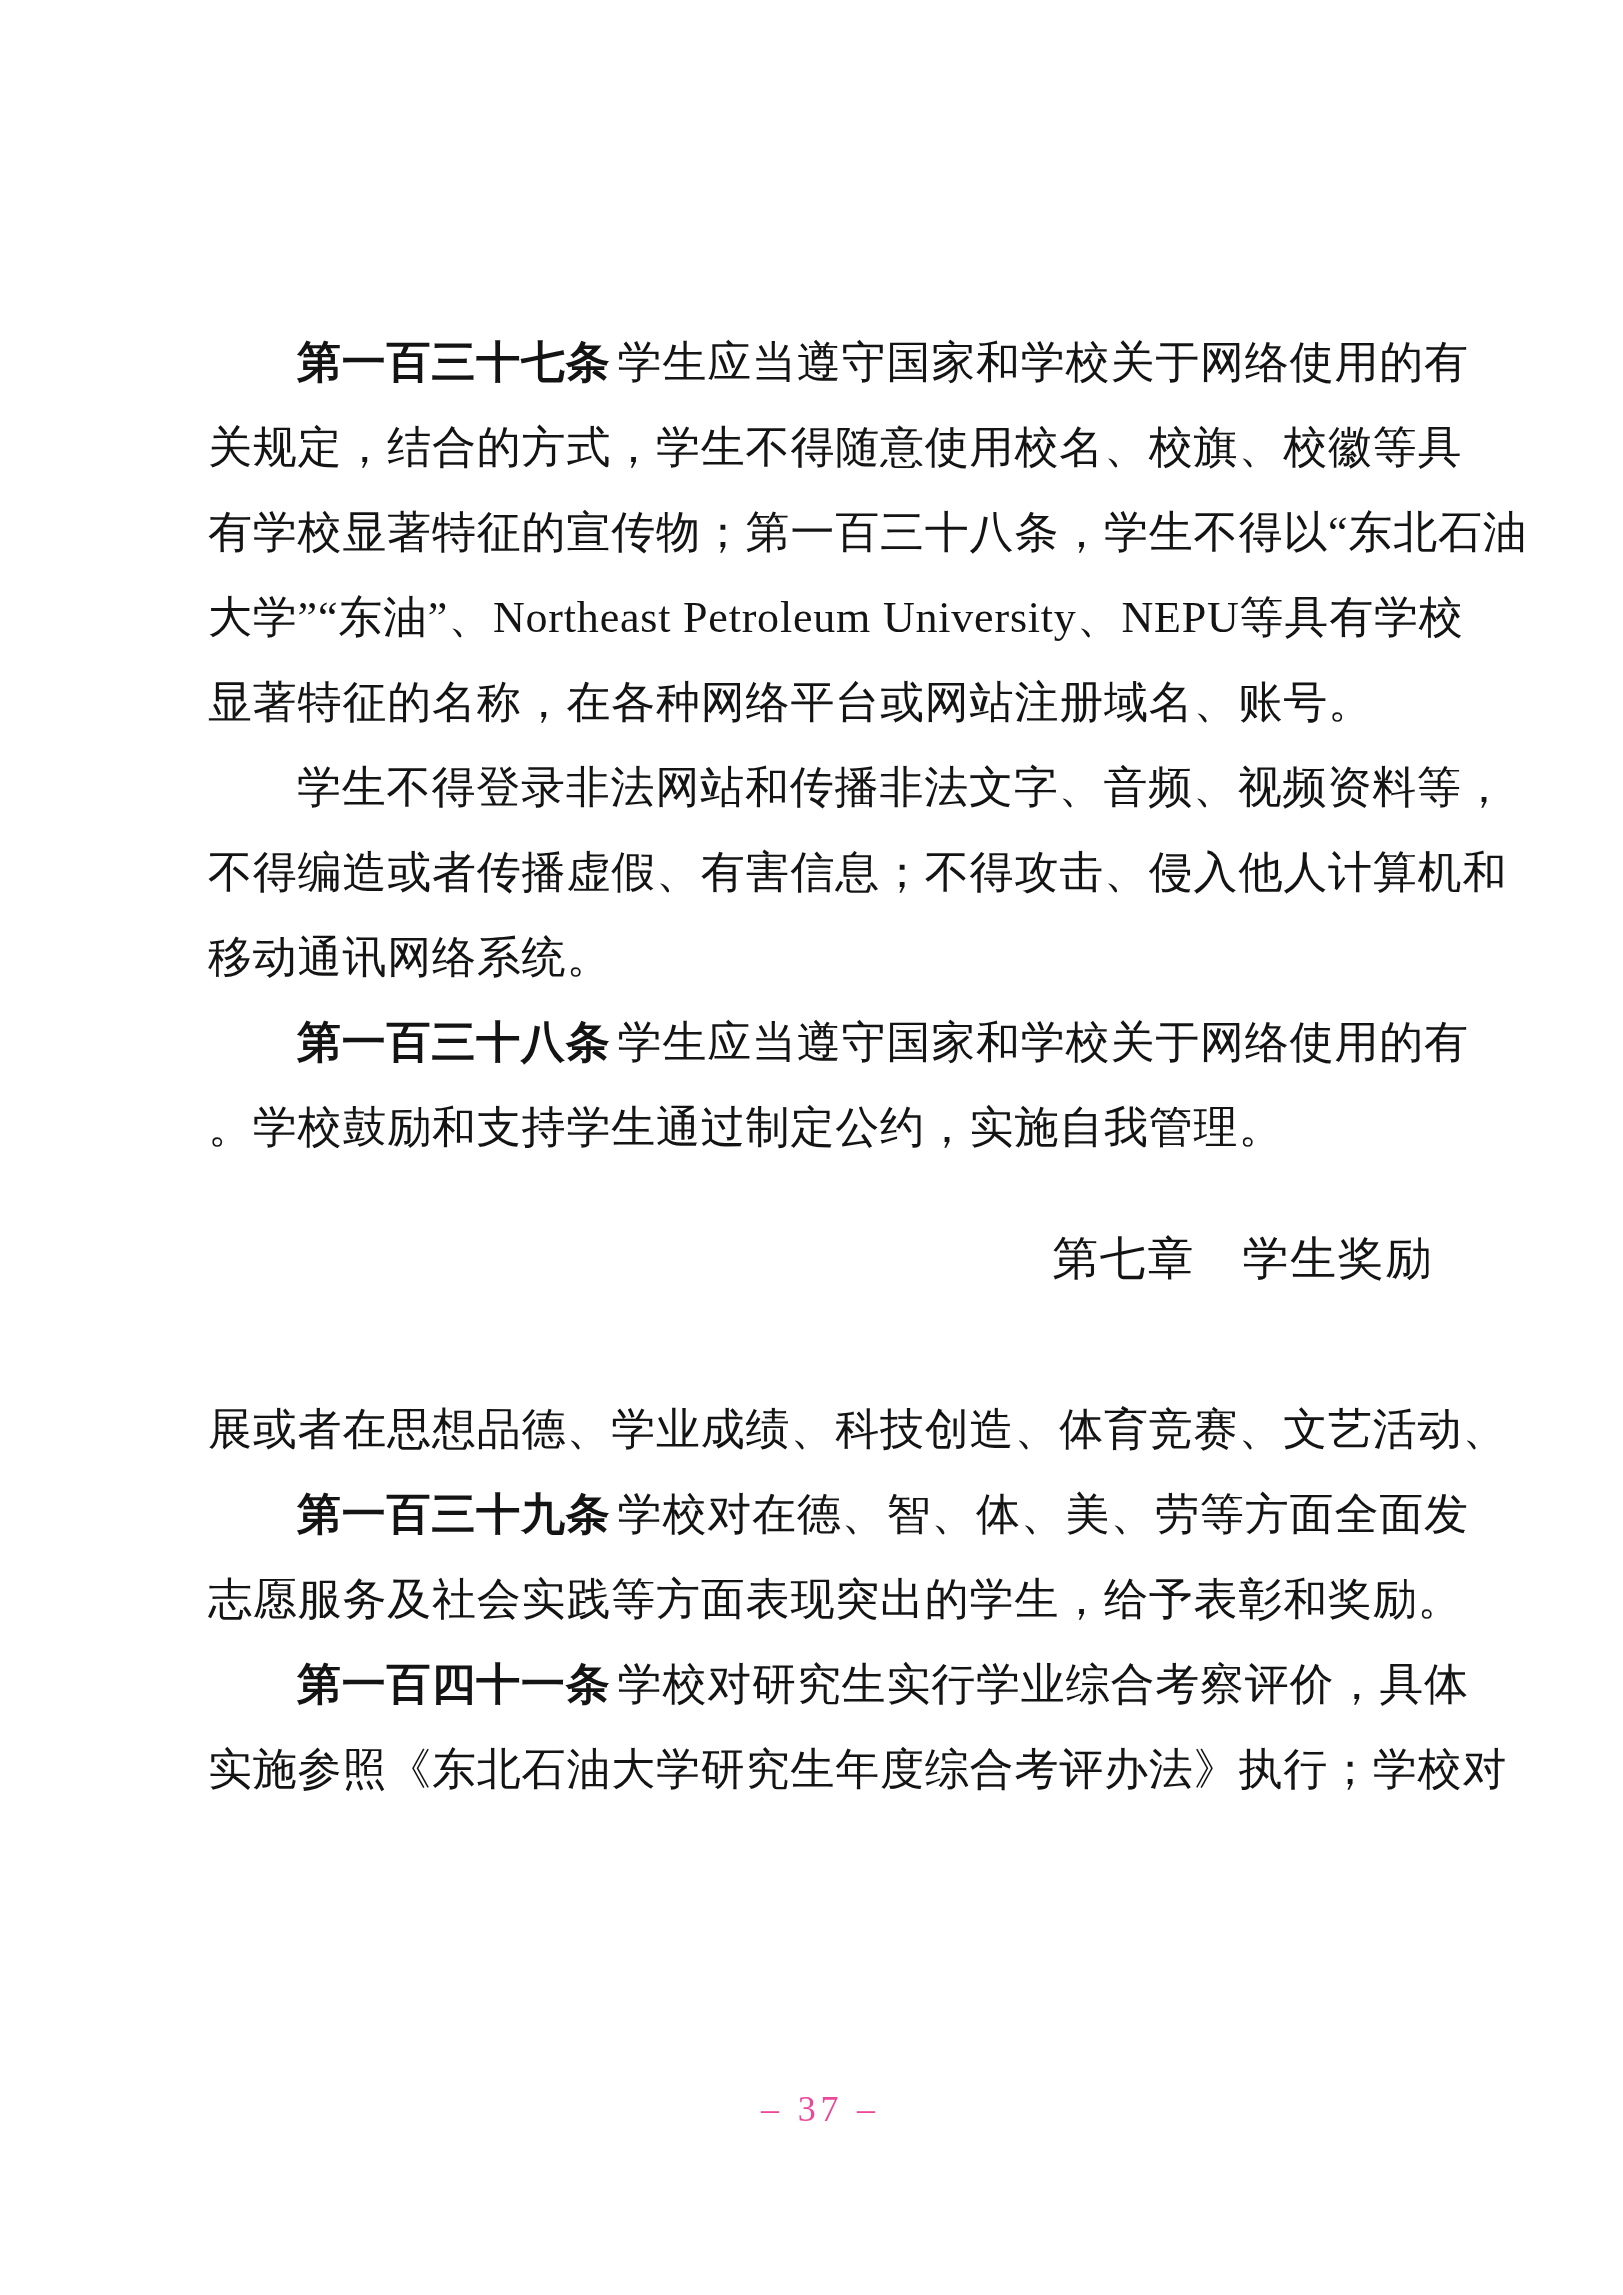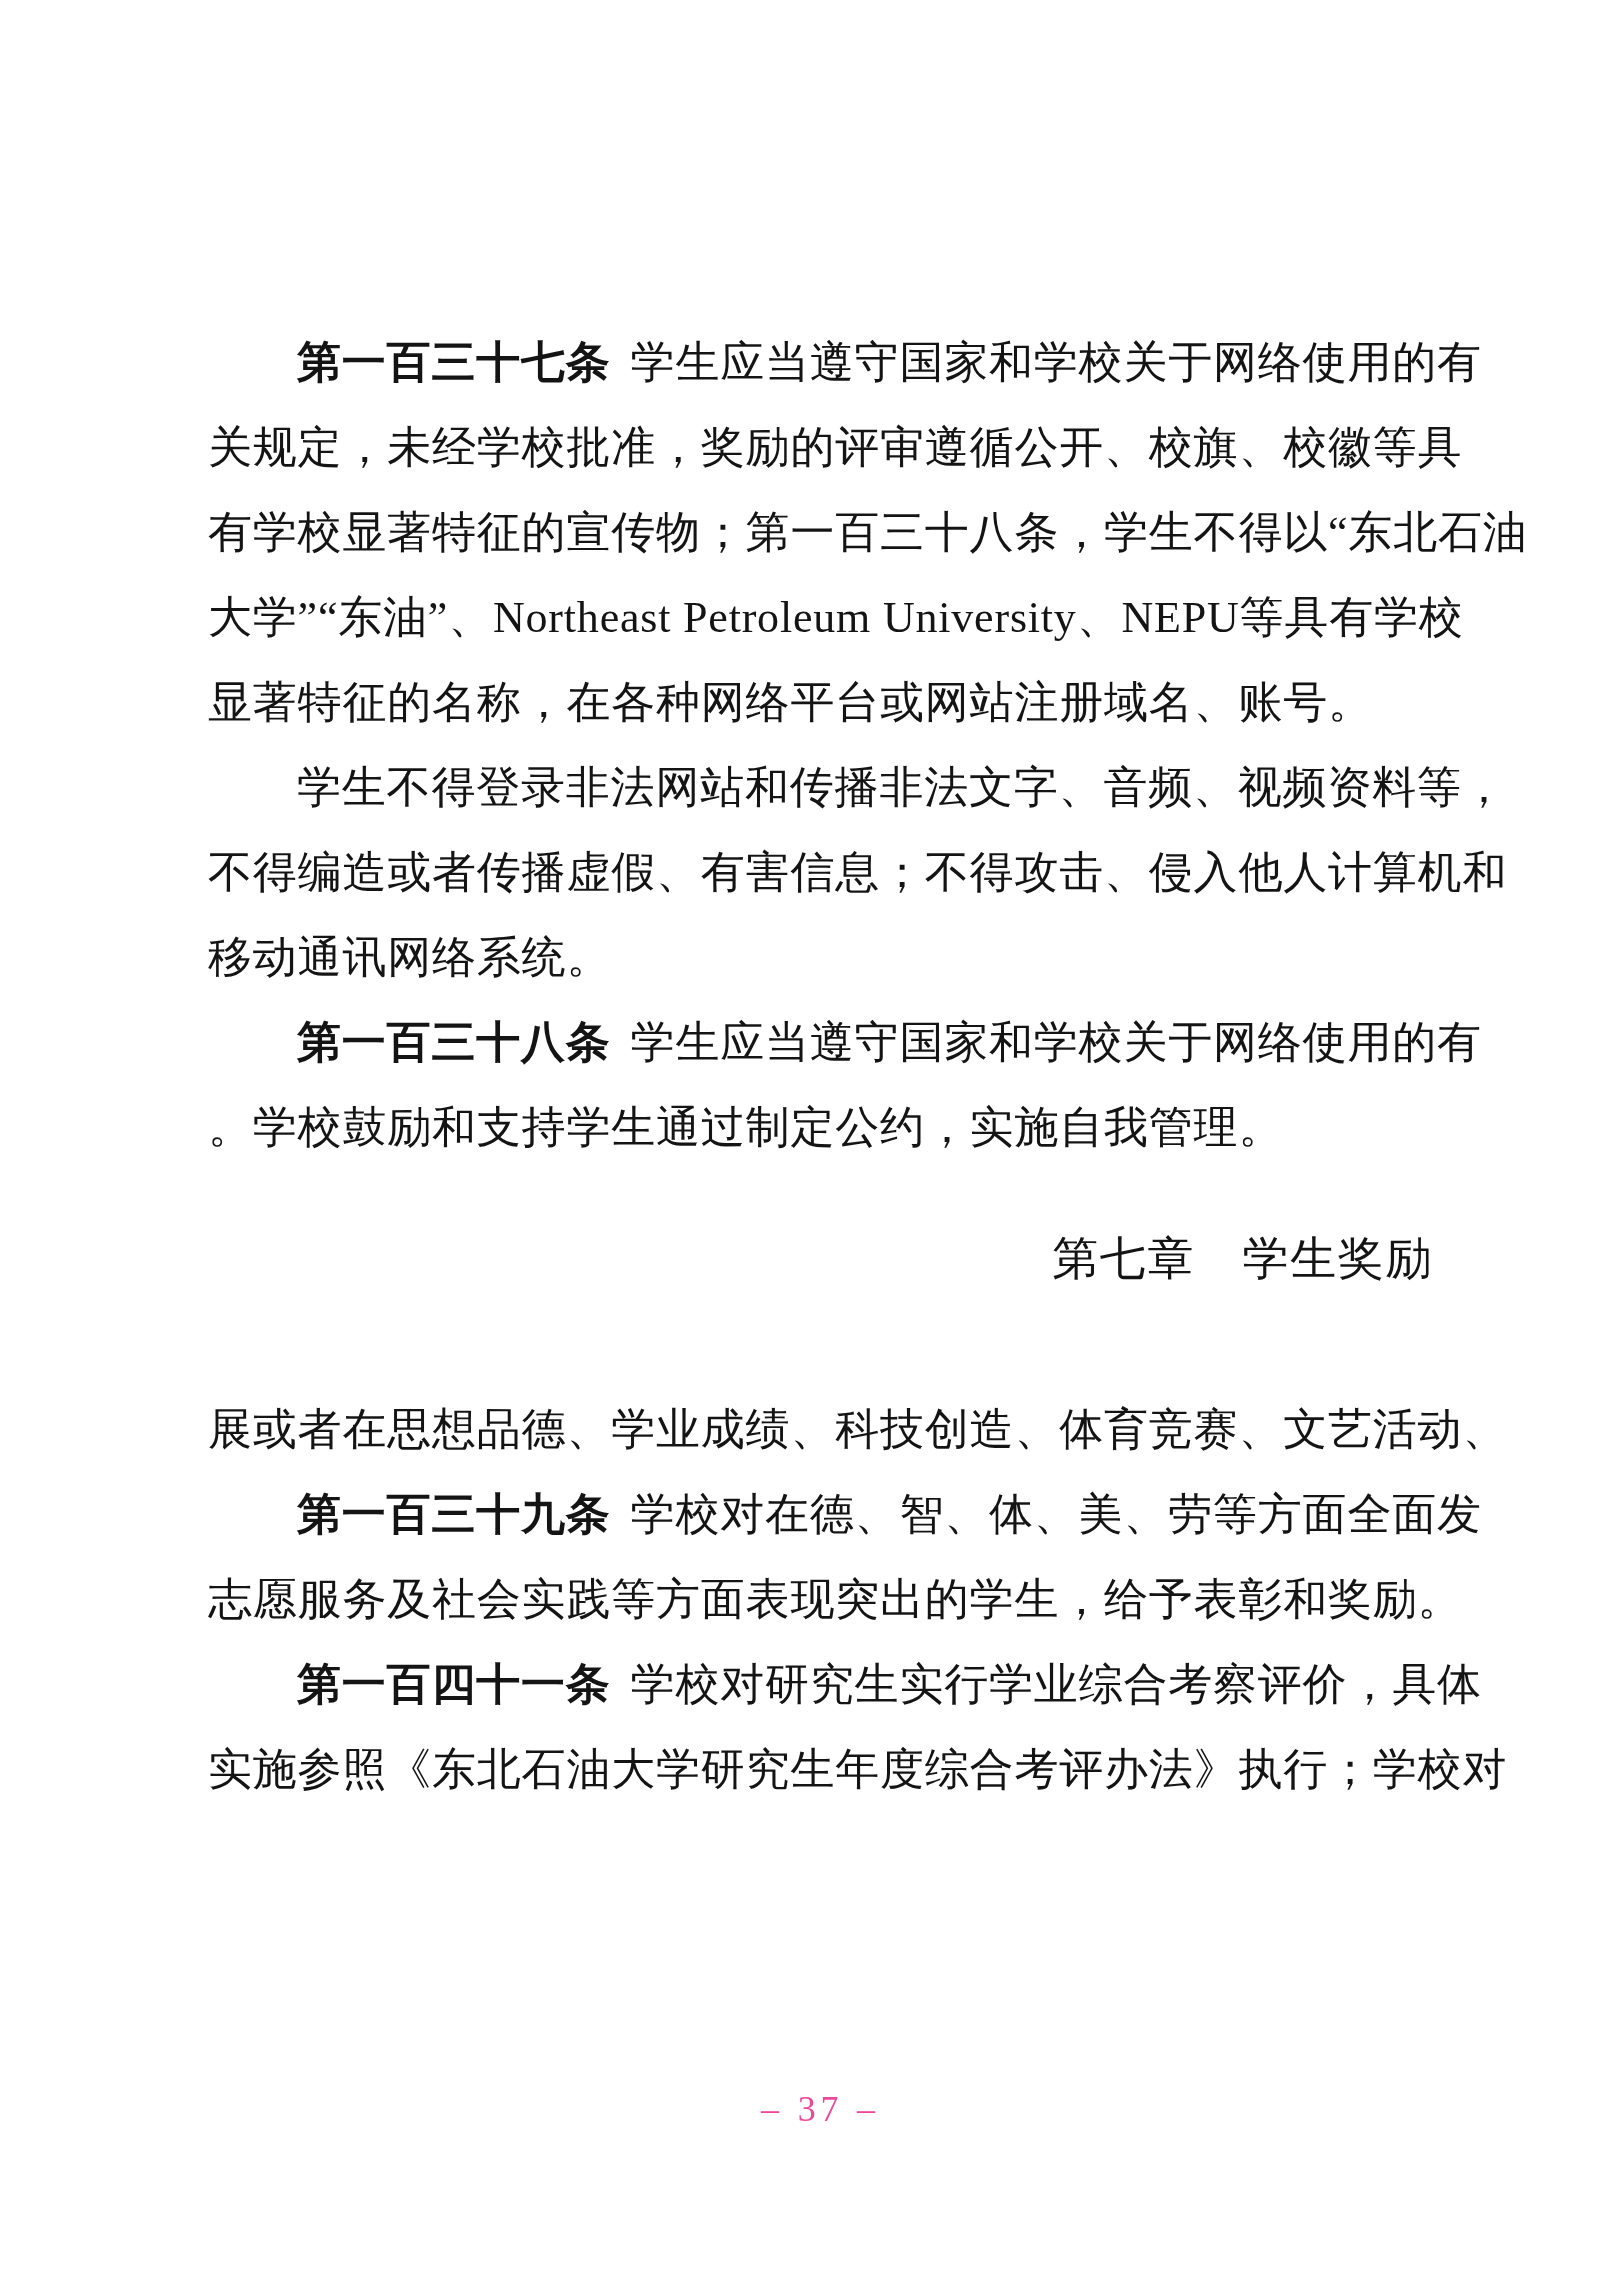--- a/index.html
+++ b/index.html
@@ -17,21 +17,21 @@
     width:1225px;
   }
   .line{
     font-size:44px;
     line-height:85px;
     height:85px;
     white-space:nowrap;
     letter-spacing:0.8px;
   }
   .ind{text-indent:89px;}
-  .artnum{font-weight:bold;margin-right:20px;}
+  .artnum{font-weight:bold;margin-right:7px;}
   .chapter{
     font-size:46px;
     line-height:85px;
     height:85px;
     font-weight:normal;
     text-align:right;
     font-family:"Liberation Sans", sans-serif;
     margin-top:46px;
     margin-bottom:86px;
     white-space:nowrap;
@@ -50,21 +50,21 @@
     font-family:"Liberation Serif", serif;
   }
 </style>
 </head>
 <body>
 
 <div class="page">
   <div class="content">
 
     <div class="line ind"><span class="artnum">第一百三十七条</span><span>学生应当遵守国家和学校关于网络使用的有</span></div>
-    <div class="line"><span>关规定，未经学校批准，奖励的评审遵循公开、校旗、校徽等具</span></div>
+    <div class="line"><span>关规定，结合的方式，学生不得随意使用校名、校旗、校徽等具</span></div>
     <div class="line"><span>有学校显著特征的宣传物；第一百三十八条，学生不得以“东北石油</span></div>
     <div class="line"><span>大学”“东油”、Northeast Petroleum University、NEPU等具有学校</span></div>
     <div class="line"><span>显著特征的名称，在各种网络平台或网站注册域名、账号。</span></div>
     <div class="line ind"><span>学生不得登录非法网站和传播非法文字、音频、视频资料等，</span></div>
     <div class="line"><span>不得编造或者传播虚假、有害信息；不得攻击、侵入他人计算机和</span></div>
     <div class="line"><span>移动通讯网络系统。</span></div>
     <div class="line ind"><span class="artnum">第一百三十八条</span><span>学生应当遵守国家和学校关于网络使用的有</span></div>
     <div class="line"><span>。学校鼓励和支持学生通过制定公约，实施自我管理。</span></div>
 
     <div class="chapter">第七章　学生奖励</div>

